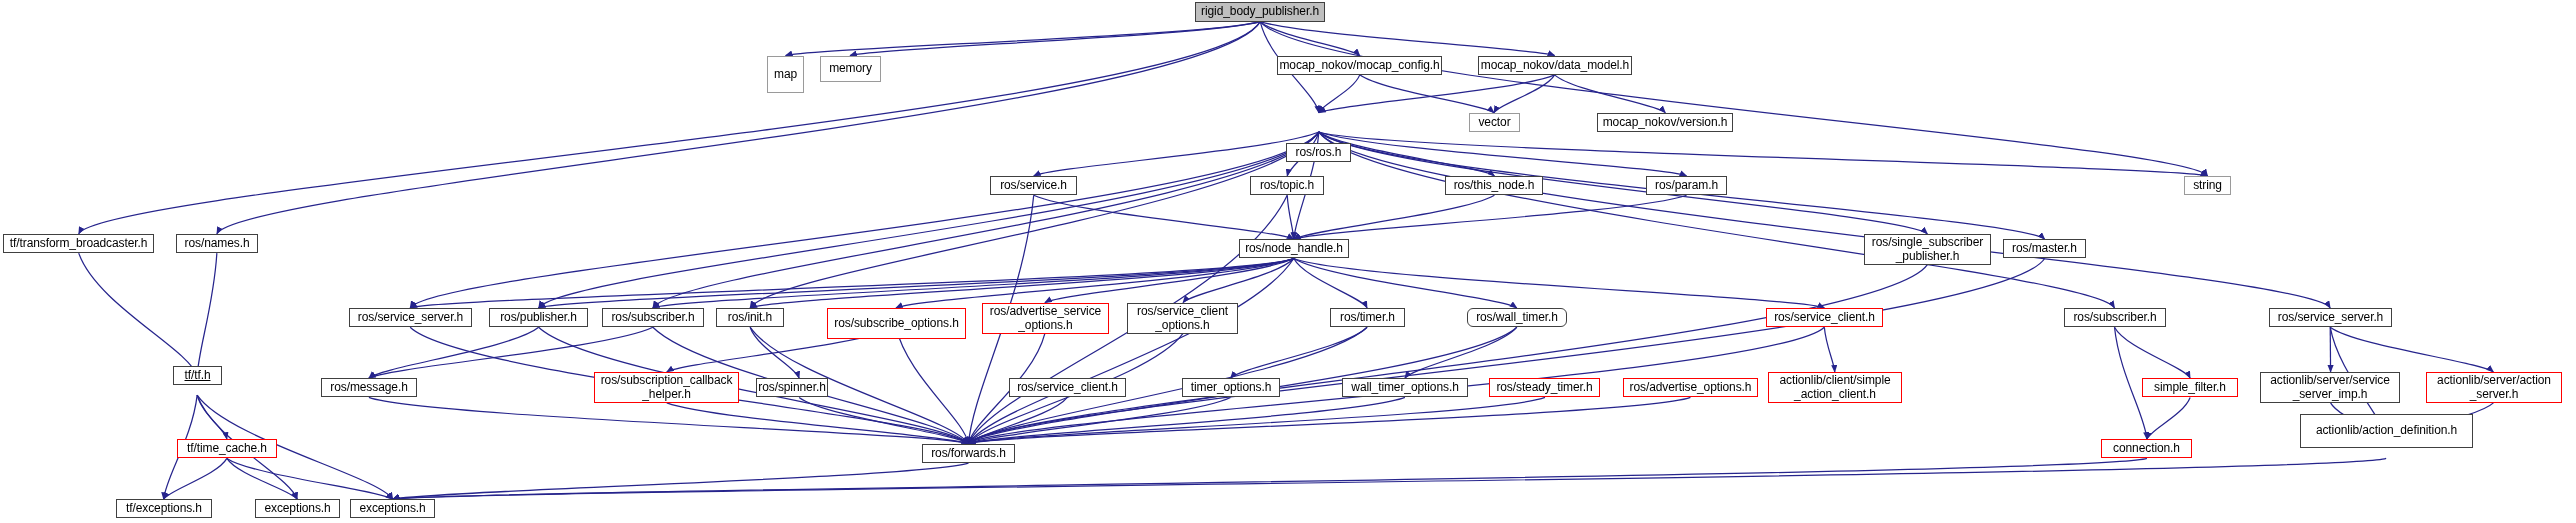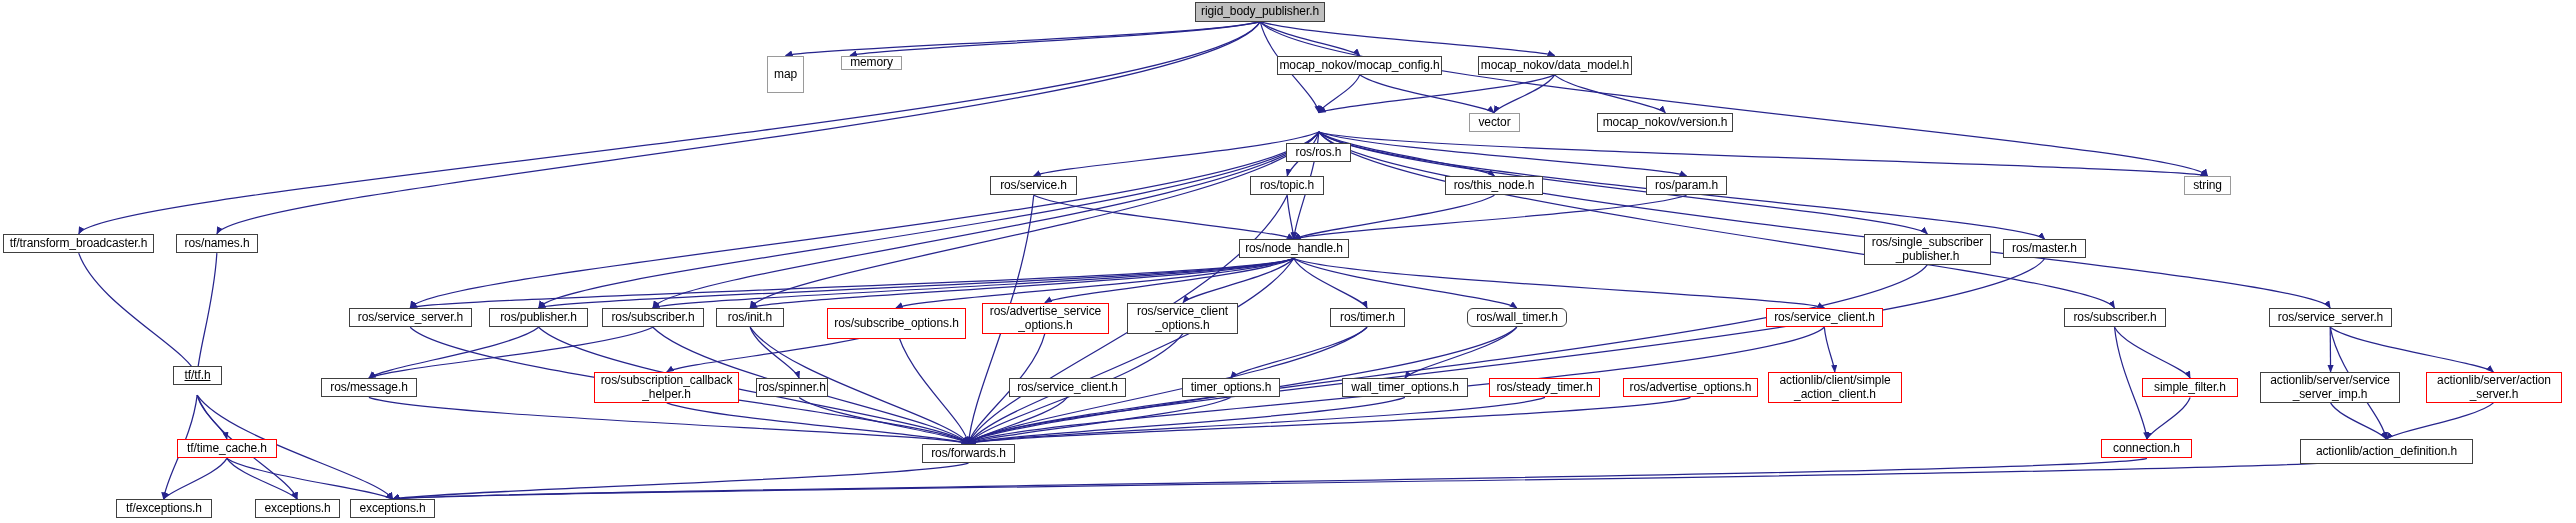--- a/index.html
+++ b/index.html
@@ -156,21 +156,21 @@
         <path d="M294,594 C281.372,616.26 217.74,635.34 212,647" marker-end="url(#arrow)" stroke="#26248c"></path>
         <path d="M294,594 C308.014,616.26 378.63,635.34 385,647" marker-end="url(#arrow)" stroke="#26248c"></path>
         <path d="M294,594 C327.11,616.26 493.95,635.34 509,647" marker-end="url(#arrow)" stroke="#26248c"></path>
         <path d="M2782,594 C2716,616.26 539,635.34 509,647" marker-end="url(#arrow)" stroke="#26248c"></path>
         <path d="M3092,594 C3026,616.26 539,635.34 509,647" marker-end="url(#arrow)" stroke="#26248c"></path>
       </g>
   </svg>
   <div id="nodes-group">
       <div class="gnode root" style="left: 1195px; top: 2.3px; width: 130px; height: 19.3px;"><span class="nlabel">rigid_body_publisher.h</span></div>
       <div class="gnode faint" style="left: 767px; top: 56px; width: 37px; height: 37px;"><span class="nlabel">map</span></div>
-      <div class="gnode faint" style="left: 820px; top: 56px; width: 61px; height: 14px; margin-left: 21px;"><span class="nlabel">memory</span></div>
+      <div class="gnode faint" style="left: 820px; top: 56px; width: 61px; height: 26px;"><span class="nlabel">memory</span></div>
       <div class="gnode" style="left: 1277px; top: 56px; width: 165px; height: 19.3px;"><span class="nlabel">mocap_nokov/mocap_config.h</span></div>
       <div class="gnode" style="left: 1478px; top: 56px; width: 154px; height: 19.3px;"><span class="nlabel">mocap_nokov/data_model.h</span></div>
       <div class="gnode faint" style="left: 1469px; top: 113px; width: 51px; height: 19.3px;"><span class="nlabel">vector</span></div>
       <div class="gnode" style="left: 1597px; top: 113px; width: 136px; height: 19.3px;"><span class="nlabel">mocap_nokov/version.h</span></div>
       <div class="gnode" style="left: 1286px; top: 113px; width: 65px; height: 19.3px; margin-top: 30px;"><span class="nlabel">ros/ros.h</span></div>
       <div class="gnode faint" style="left: 2184px; top: 176px; width: 47px; height: 19.3px;"><span class="nlabel">string</span></div>
       <div class="gnode" style="left: 990px; top: 176px; width: 87px; height: 19.3px;"><span class="nlabel">ros/service.h</span></div>
       <div class="gnode" style="left: 1250px; top: 176px; width: 74px; height: 19.3px;"><span class="nlabel">ros/topic.h</span></div>
       <div class="gnode" style="left: 1445px; top: 176px; width: 98px; height: 19.3px;"><span class="nlabel">ros/this_node.h</span></div>
       <div class="gnode" style="left: 1646px; top: 176px; width: 81px; height: 19.3px;"><span class="nlabel">ros/param.h</span></div>
@@ -207,19 +207,19 @@
       <div class="gnode red" style="left: 1768px; top: 372px; width: 134px; height: 31px;"><span class="nlabel">actionlib/client/simple
 _action_client.h</span></div>
       <div class="gnode red" style="left: 2142px; top: 378px; width: 96px; height: 19.3px;"><span class="nlabel">simple_filter.h</span></div>
       <div class="gnode" style="left: 2260px; top: 372px; width: 140px; height: 31px;"><span class="nlabel">actionlib/server/service
 _server_imp.h</span></div>
       <div class="gnode red" style="left: 2426px; top: 372px; width: 136px; height: 31px;"><span class="nlabel">actionlib/server/action
 _server.h</span></div>
       <div class="gnode" style="left: 922px; top: 444px; width: 93px; height: 19.3px;"><span class="nlabel">ros/forwards.h</span></div>
       <div class="gnode red" style="left: 177px; top: 439px; width: 100px; height: 19.3px;"><span class="nlabel">tf/time_cache.h</span></div>
       <div class="gnode red" style="left: 2101px; top: 439px; width: 91px; height: 19.3px;"><span class="nlabel">connection.h</span></div>
-      <div class="gnode" style="left: 2300px; top: 439px; width: 173px; height: 25px;"><span class="nlabel">actionlib/action_definition.h</span></div>
+      <div class="gnode" style="left: 2300px; top: 414px; width: 173px; height: 34px;"><span class="nlabel">actionlib/action_definition.h</span></div>
       <div class="gnode" style="left: 116px; top: 499px; width: 96px; height: 19.3px;"><span class="nlabel">tf/exceptions.h</span></div>
       <div class="gnode" style="left: 255px; top: 499px; width: 85px; height: 19.3px;"><span class="nlabel">exceptions.h</span></div>
       <div class="gnode" style="left: 350px; top: 499px; width: 85px; height: 19.3px;"><span class="nlabel">exceptions.h</span></div>
     </div>
 </div>
 
 
 </body></html>

